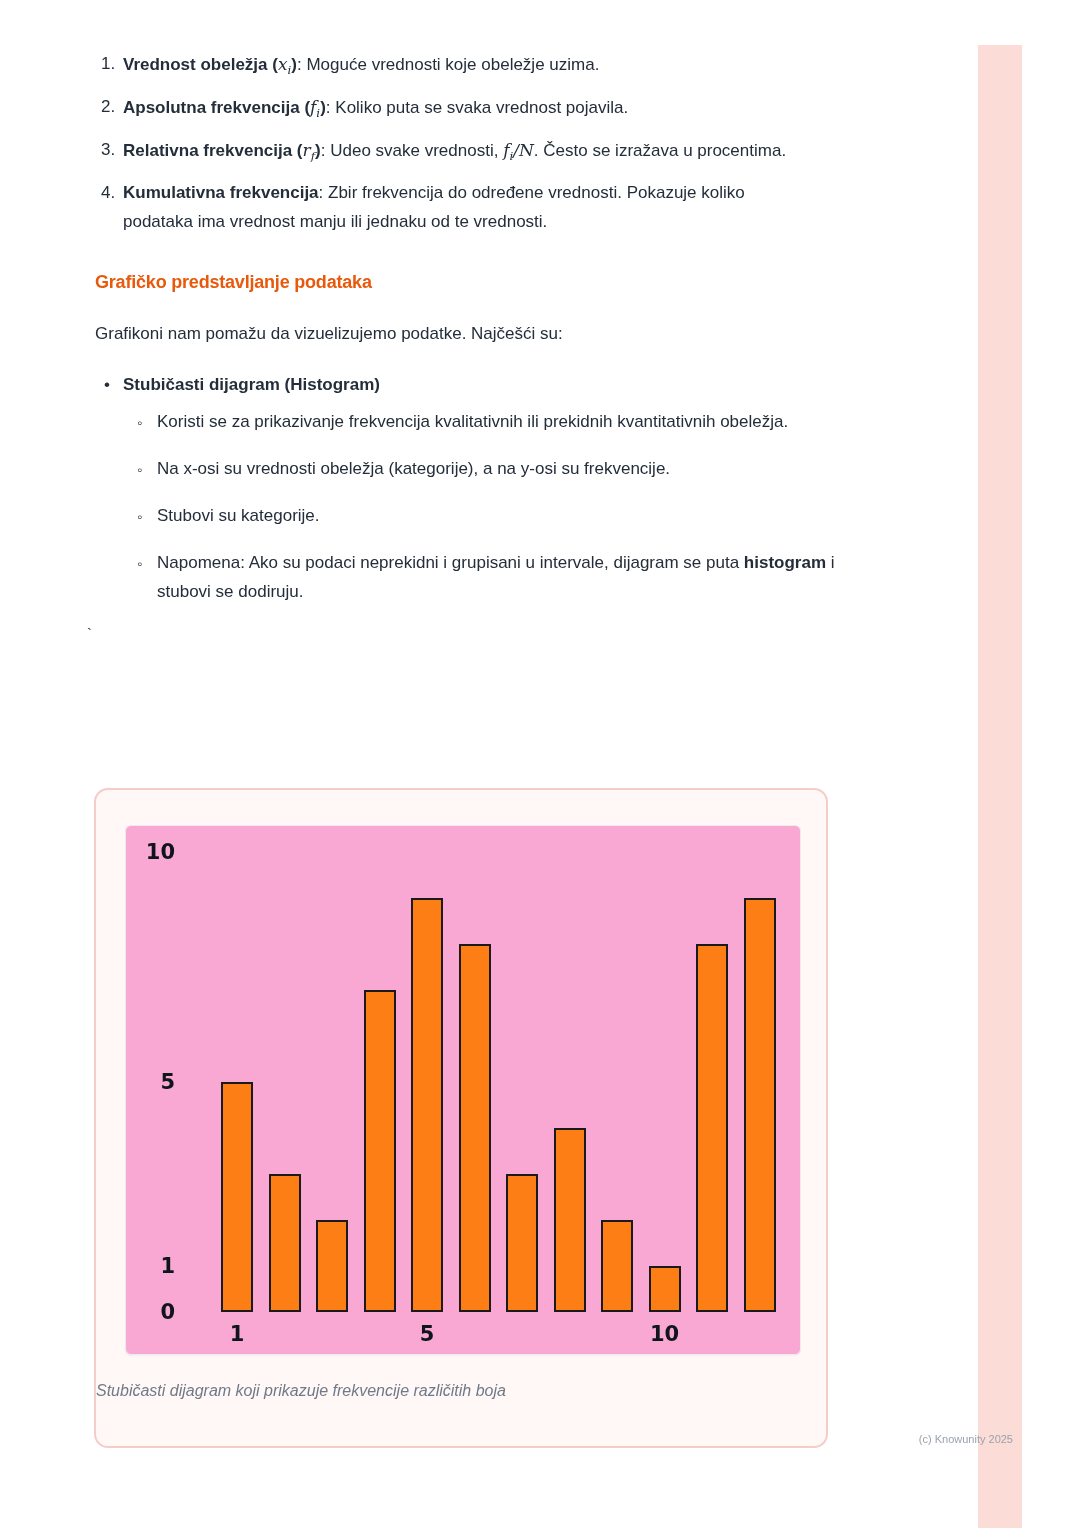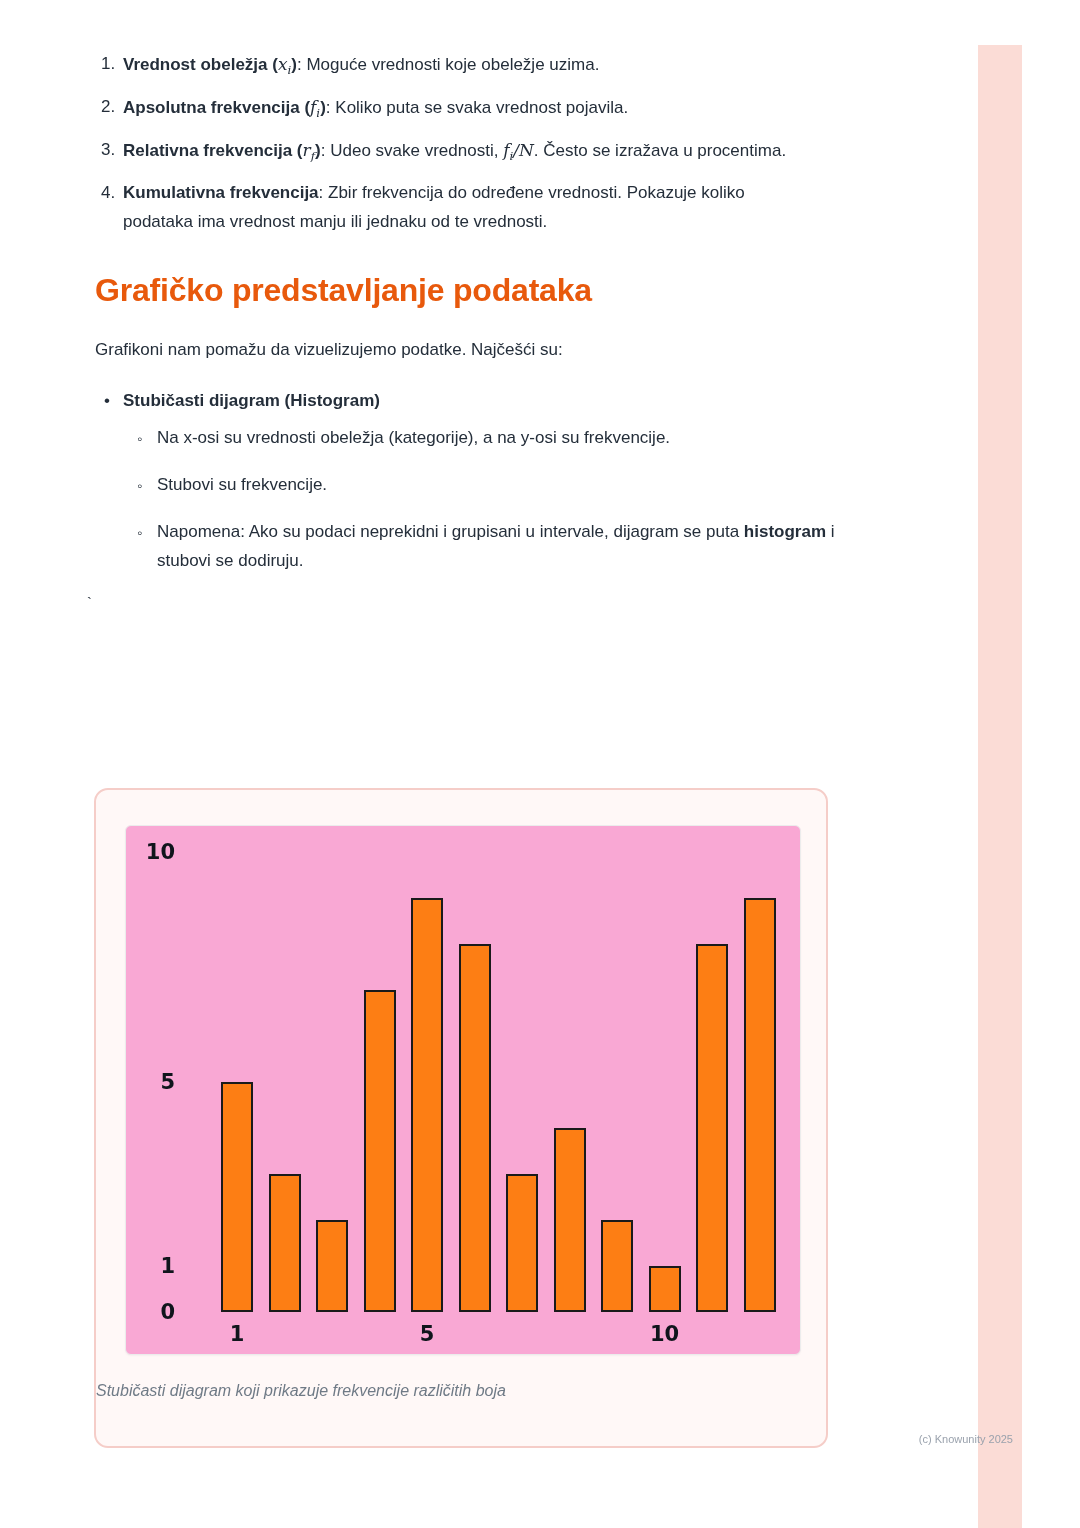--- a/index.html
+++ b/index.html
@@ -33,21 +33,21 @@
     position:absolute; left:6px;
   }
 
   .bold { font-weight:bold; }
   .italic { }
   .normal { font-weight:normal;margin-top:36px; }
   .math { font-family:"DejaVu Serif", serif; font-style:italic; }
   sub.math { font-size:70%; line-height:0; }
 
   h1.section-heading {
-    color:#e8590c; font-size:32px; font-weight:bold;
+    color:#e8590c; font-size:18px; font-weight:bold;
     margin:36px 0 27px 0; letter-spacing:-0.2px;
   }
   p.intro { font-size:17px; line-height:1.7; margin-bottom:22px; }
 
   
   ul.bullets { list-style:none; }
   ul.bullets > li { position:relative; padding-left:28px; font-size:17px; line-height:1.7; }
   ul.bullets > li::before { content:"\2022"; position:absolute; left:9px; }
   ul.subbullets { list-style:none; margin-top:8px; }
   ul.subbullets > li {
@@ -116,22 +116,23 @@
       </ol>
 
     <h1 class="section-heading" style="color: rgb(232, 89, 12);">Grafičko predstavljanje podataka</h1>
 
     <p class="intro">Grafikoni nam pomažu da vizuelizujemo podatke. Najčešći su:</p>
 
     <ul class="bullets">
       <li>
         <span class="bold">Stubičasti dijagram (Histogram)</span>
         <ul class="subbullets">
+            <li><span class="normal">Koristi se za prikazivanje frekvencija kvalitativnih ili prekidnih kvantitativnih obeležja.</span></li>
             <li><span class="normal">Na x-osi su vrednosti obeležja (kategorije), a na y-osi su frekvencije.</span></li>
-            <li><span class="normal">Stubovi su frekvencije.</span></li>
+            <li><span class="normal">Stubovi su kategorije.</span></li>
             <li><span class="italic">Napomena</span><span class="normal">: Ako su podaci neprekidni i grupisani u intervale, dijagram se puta </span><span class="bold">histogram</span><span class="normal"> i stubovi se dodiruju.</span></li>
           </ul>
       </li>
     </ul>
 
     <div class="stray">`</div>
 
   </div>
 
   <div class="chart-card" style="border-color: rgb(245, 205, 200);">

